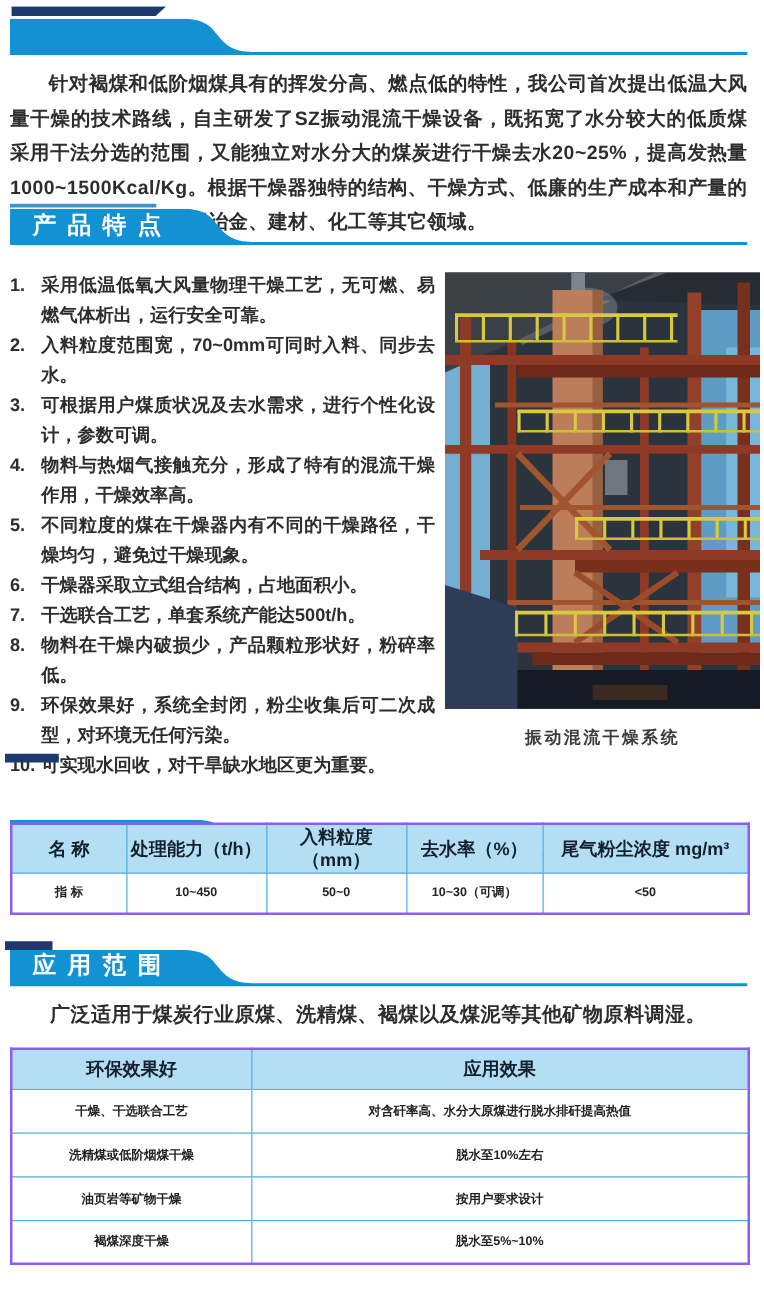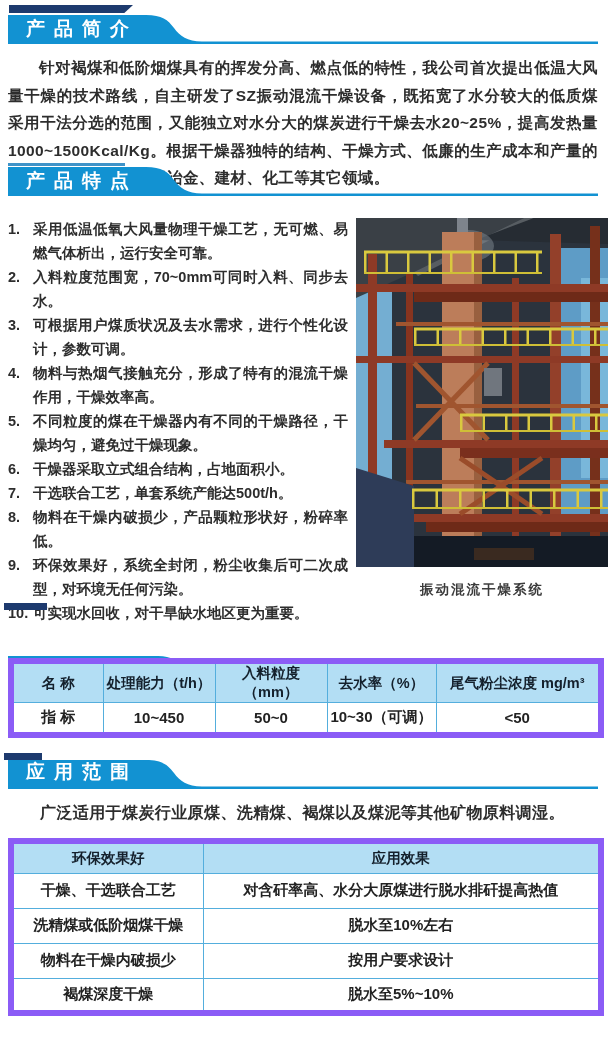--- a/index.html
+++ b/index.html
@@ -55,37 +55,36 @@
     position:absolute; left:356px; top:581px; width:252px; text-align:center;
     font-size:13.5px; font-weight:600; letter-spacing:2px; color:#3c3c3c;
   }
 
   
   table { position:absolute; left:8px; width:590px; border-collapse:collapse;
           table-layout:fixed; }
   .t-params { top:658px; }
   .t-app    { top:838px; }
   th,td { border:1px solid #54aedd; text-align:center; vertical-align:middle; }
-  table { border:6px solid #8b5cf6; }
+  table { border:2px solid #8b5cf6; }
   th { background:#b3def4; font-size:14.5px; font-weight:bold; color:#14202c; }
-  td { background:#fff; font-size:15px; font-weight:600; color:#222; }
+  td { background:#fff; font-size:10px; font-weight:600; color:#222; }
   .t-params th { height:34px; }
   .t-params td { height:32px; }
   .t-app th { height:32px; }
   .t-app td { height:35px; }
 </style>
 </head>
 <body>
 
 <div class="accent accent-1"></div>
 <div class="hdr hdr-intro">
   <svg viewBox="0 0 590 30" aria-hidden="true">
     <path d="M0 0 L138 0 C154 0 160 5 166 13 C172 21 179 26.5 194 26.5 L590 26.5 L590 29 L0 29 Z" fill="#1292d2"></path>
   </svg>
-  <span class="hdr-title ls8">产品简介</span>
 </div>
 <p class="para intro-para">针对褐煤和低阶烟煤具有的挥发分高、燃点低的特性，我公司首次提出低温大风量干燥的技术路线，自主研发了SZ振动混流干燥设备，既拓宽了水分较大的低质煤采用干法分选的范围，又能独立对水分大的煤炭进行干燥去水20~25%，提高发热量1000~1500Kcal/Kg。根据干燥器独特的结构、干燥方式、低廉的生产成本和产量的大型化，可广泛应用于冶金、建材、化工等其它领域。</p>
 
 <div class="accent accent-2"></div>
 <div class="hdr hdr-feat">
   <svg viewBox="0 0 590 30" aria-hidden="true">
     <path d="M0 0 L138 0 C154 0 160 5 166 13 C172 21 179 26.5 194 26.5 L590 26.5 L590 29 L0 29 Z" fill="#1292d2"></path>
   </svg>
   <span class="hdr-title ls8">产品特点</span>
 </div>
@@ -240,21 +239,21 @@
   </tr>
   <tr>
     <td>干燥、干选联合工艺</td>
     <td>对含矸率高、水分大原煤进行脱水排矸提高热值</td>
   </tr>
   <tr>
     <td>洗精煤或低阶烟煤干燥</td>
     <td>脱水至10%左右</td>
   </tr>
   <tr>
-    <td>物料在干燥内破损少</td>
+    <td>油页岩等矿物干燥</td>
     <td>按用户要求设计</td>
   </tr>
   <tr>
     <td>褐煤深度干燥</td>
     <td>脱水至5%~10%</td>
   </tr>
 </tbody>
   </table>
 
 </body></html>

